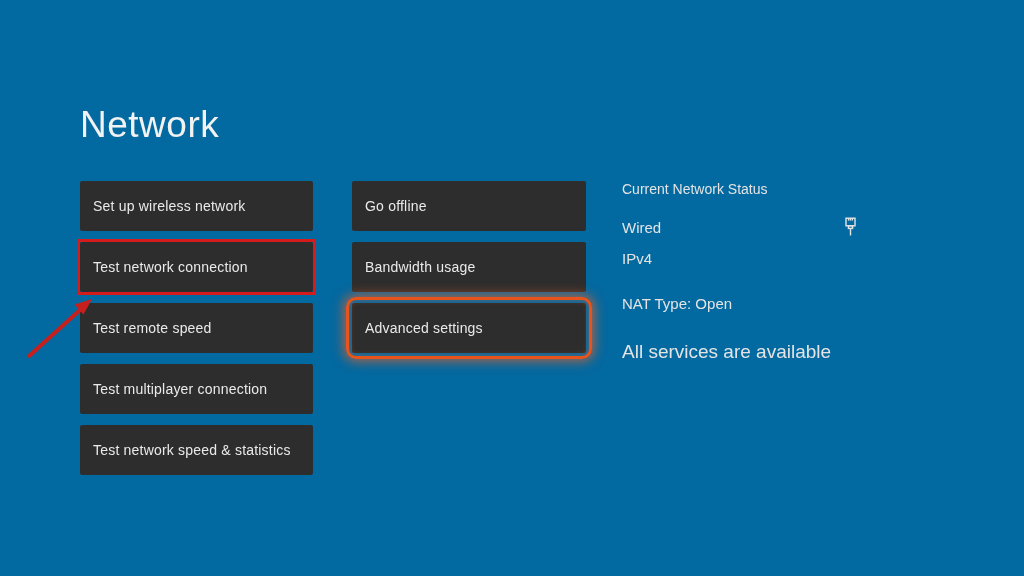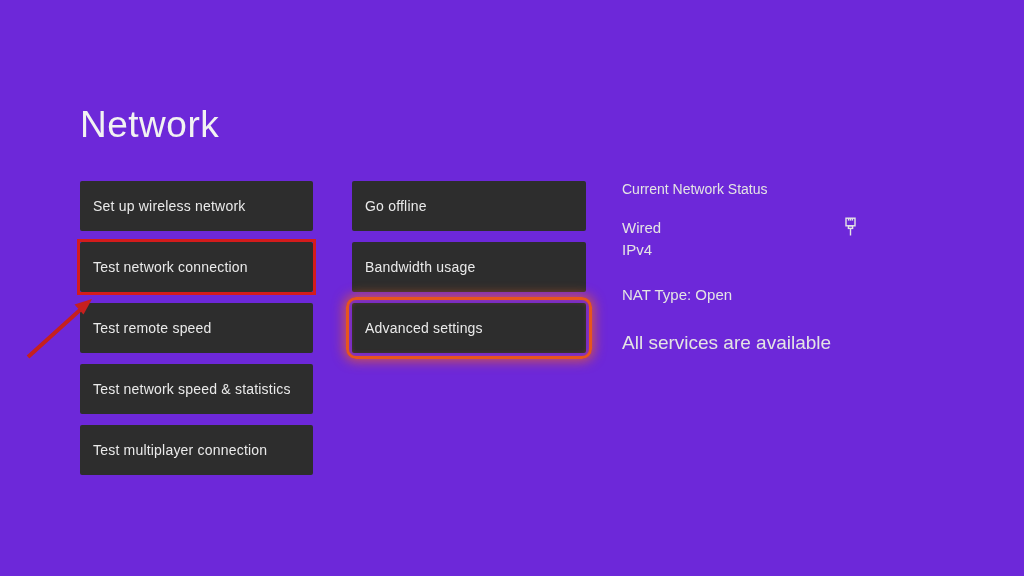--- a/index.html
+++ b/index.html
@@ -1,20 +1,20 @@
 <!DOCTYPE html>
 <html><head>
 <meta charset="utf-8">
 <style>
   html, body { margin: 0; padding: 0; background: #000; }
   .screen {
     position: relative;
     width: 1024px;
     height: 576px;
-    background: #6d28d9;
+    background: #0369a1;
     overflow: hidden;
     font-family: "Liberation Sans", "DejaVu Sans", sans-serif;
     color: #ececec;
   }
   .page-title {
     position: absolute;
     left: 80px;
     top: 104px;
     font-size: 37px;
     font-weight: 400;
@@ -72,21 +72,21 @@
   }
   .status-heading { font-size: 14px; color: #e4e4e4; }
   .status-row-wired {
     margin-top: 20px;
     display: flex;
     justify-content: space-between;
     align-items: center;
     font-size: 15px;
     gap: 8px;
   }
-  .status-line-ip  { margin-top: 3px; font-size: 15px; }
+  .status-line-ip  { margin-top: 12px; font-size: 15px; }
   .status-line-nat { margin-top: 28px; font-size: 15px; }
   .status-line-services { margin-top: 29px; font-size: 19px; }
   .eth-icon { width: 15px; height: 21px; display: block; }
   .annotation-arrow-svg {
     position: absolute;
     left: 18px;
     top: 288px;
     width: 84px;
     height: 80px;
     pointer-events: none;
@@ -104,24 +104,24 @@
       <span class="btn-label">Set up wireless network</span>
     </div>
     <div class="btn">
       <span class="btn-label">Test network connection</span>
       <span class="hl-red"></span>
     </div>
     <div class="btn">
       <span class="btn-label">Test remote speed</span>
     </div>
     <div class="btn">
-      <span class="btn-label">Test network speed &amp; statistics</span>
+      <span class="btn-label">Test multiplayer connection</span>
     </div>
     <div class="btn">
-      <span class="btn-label">Test multiplayer connection</span>
+      <span class="btn-label">Test network speed &amp; statistics</span>
     </div>
   </div>
 
   <div class="col col-middle">
     <div class="btn">
       <span class="btn-label">Go offline</span>
     </div>
     <div class="btn">
       <span class="btn-label">Bandwidth usage</span>
     </div>

